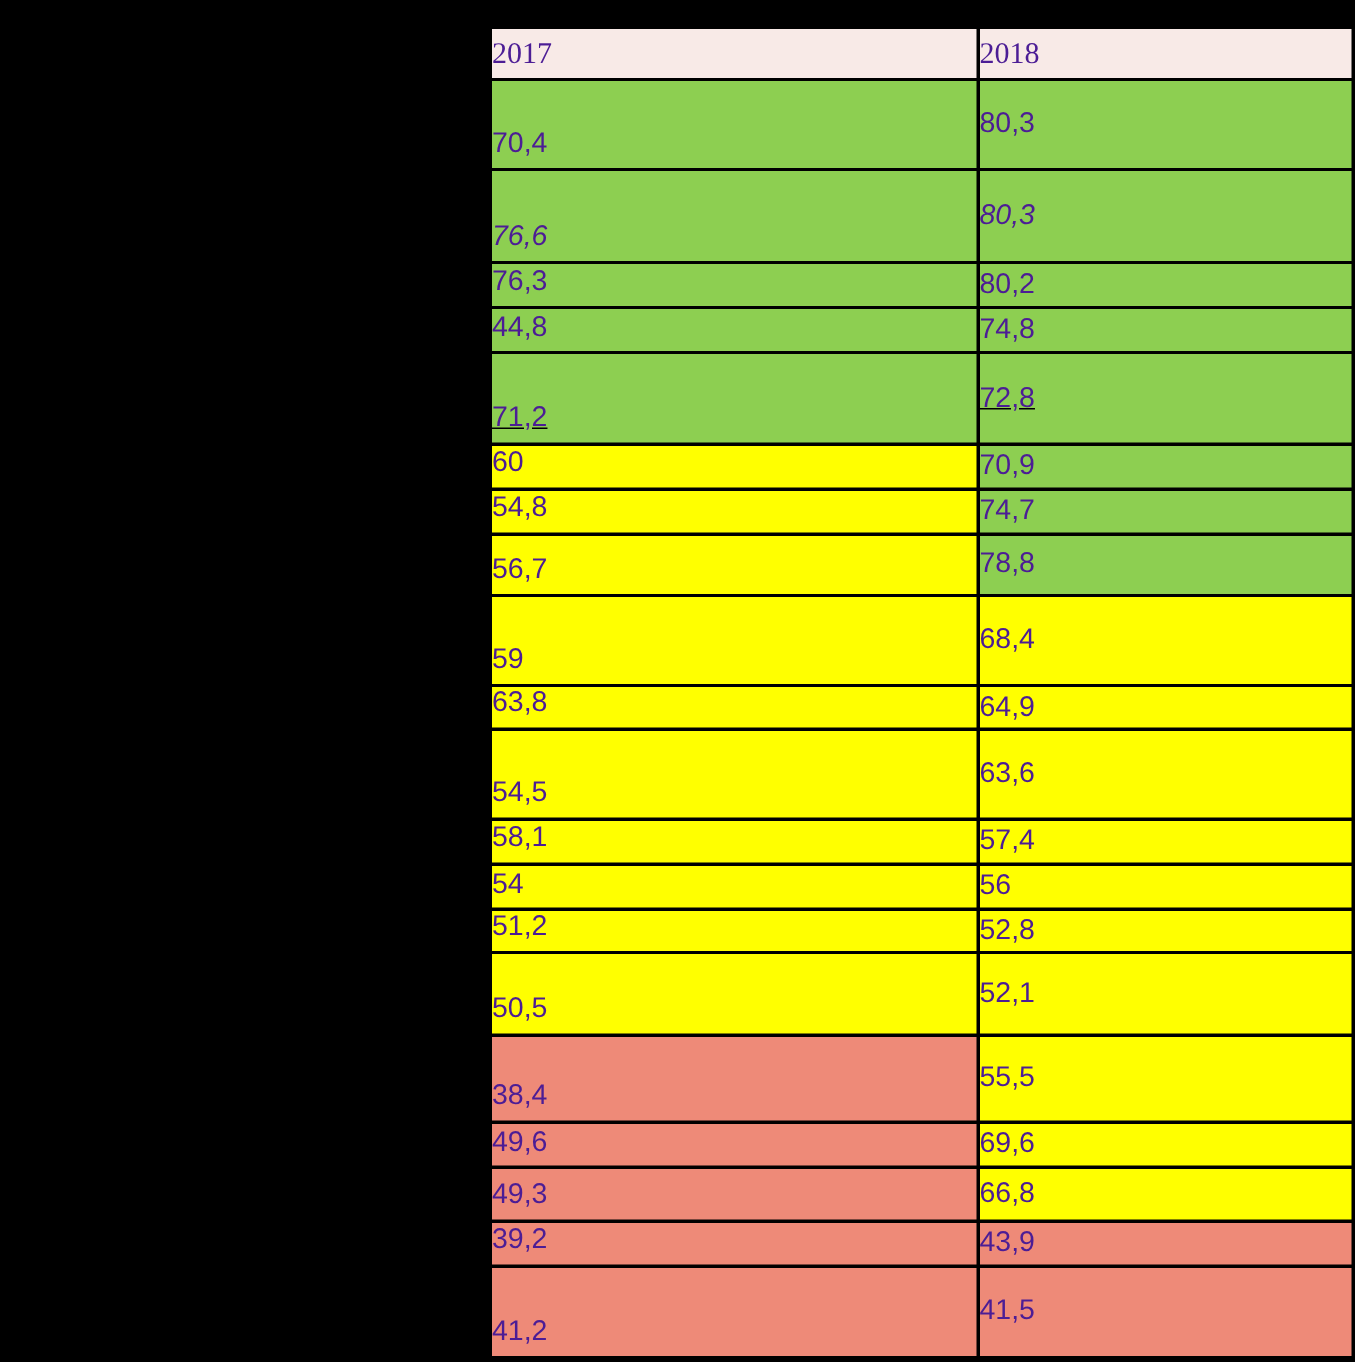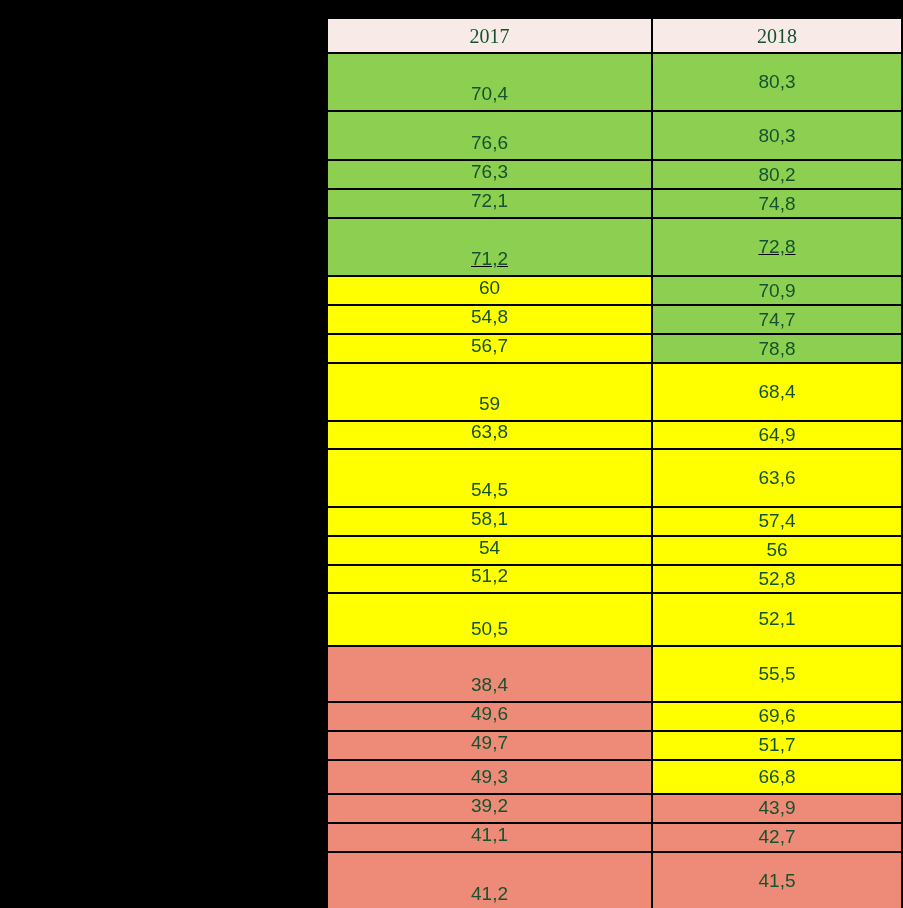--- a/index.html
+++ b/index.html
@@ -33,22 +33,22 @@
   }
 
   table.grid col.c2017 { width: 325px; }
   table.grid col.c2018 { width: 250px; }
 
   table.grid th,
   table.grid td {
     border: 2px solid #000000;
     padding: 0;
     margin: 16px;
-    text-align: center;
-    color: #14532d;
+    text-align: left;
+    color: #4c1d95;
     overflow: hidden;
   }
 
   
   table.grid th {
     background: #F8EAE7;
     font-family: "Liberation Serif", serif;
     font-size: 20px;
     font-weight: 400;
     height: 33px;
@@ -86,45 +86,45 @@
       <tr>
         <th>2017</th>
         <th>2018</th>
       </tr>
     </thead>
     <tbody id="table-body">
         <tr style="height: 58px;">
           <td class="col-a fill-green">70,4</td>
           <td class="col-b fill-green">80,3</td>
         </tr>
-        <tr style="height: 49px;">
+        <tr style="height: 60px; font-style: italic;">
           <td class="col-a fill-green">76,6</td>
           <td class="col-b fill-green">80,3</td>
         </tr>
         <tr style="height: 29px;">
           <td class="col-a fill-green">76,3</td>
           <td class="col-b fill-green">80,2</td>
         </tr>
         <tr style="height: 29px;">
-          <td class="col-a fill-green">72,1</td>
+          <td class="col-a fill-green">44,8</td>
           <td class="col-b fill-green">74,8</td>
         </tr>
         <tr style="height: 58px; text-decoration: underline;">
           <td class="col-a fill-green">71,2</td>
           <td class="col-b fill-green">72,8</td>
         </tr>
         <tr style="height: 29px;">
           <td class="col-a fill-yellow">60</td>
           <td class="col-b fill-green">70,9</td>
         </tr>
         <tr style="height: 29px;">
           <td class="col-a fill-yellow">54,8</td>
           <td class="col-b fill-green">74,7</td>
         </tr>
-        <tr style="height: 29px;">
+        <tr style="height: 40px;">
           <td class="col-a fill-yellow">56,7</td>
           <td class="col-b fill-green">78,8</td>
         </tr>
         <tr style="height: 58px;">
           <td class="col-a fill-yellow">59</td>
           <td class="col-b fill-yellow">68,4</td>
         </tr>
         <tr style="height: 17px;">
           <td class="col-a fill-yellow">63,8</td>
           <td class="col-b fill-yellow">64,9</td>
@@ -150,35 +150,27 @@
           <td class="col-b fill-yellow">52,1</td>
         </tr>
         <tr style="height: 56px;">
           <td class="col-a fill-red">38,4</td>
           <td class="col-b fill-yellow">55,5</td>
         </tr>
         <tr style="height: 29px;">
           <td class="col-a fill-red">49,6</td>
           <td class="col-b fill-yellow">69,6</td>
         </tr>
-        <tr style="height: 29px;">
-          <td class="col-a fill-red">49,7</td>
-          <td class="col-b fill-yellow">51,7</td>
-        </tr>
         <tr style="height: 34px;">
           <td class="col-a fill-red">49,3</td>
           <td class="col-b fill-yellow">66,8</td>
         </tr>
         <tr style="height: 29px;">
           <td class="col-a fill-red">39,2</td>
           <td class="col-b fill-red">43,9</td>
-        </tr>
-        <tr style="height: 29px;">
-          <td class="col-a fill-red">41,1</td>
-          <td class="col-b fill-red">42,7</td>
         </tr>
         <tr style="height: 59px;">
           <td class="col-a fill-red">41,2</td>
           <td class="col-b fill-red">41,5</td>
         </tr>
       </tbody>
   </table>
 </div>
 
 </body></html>

